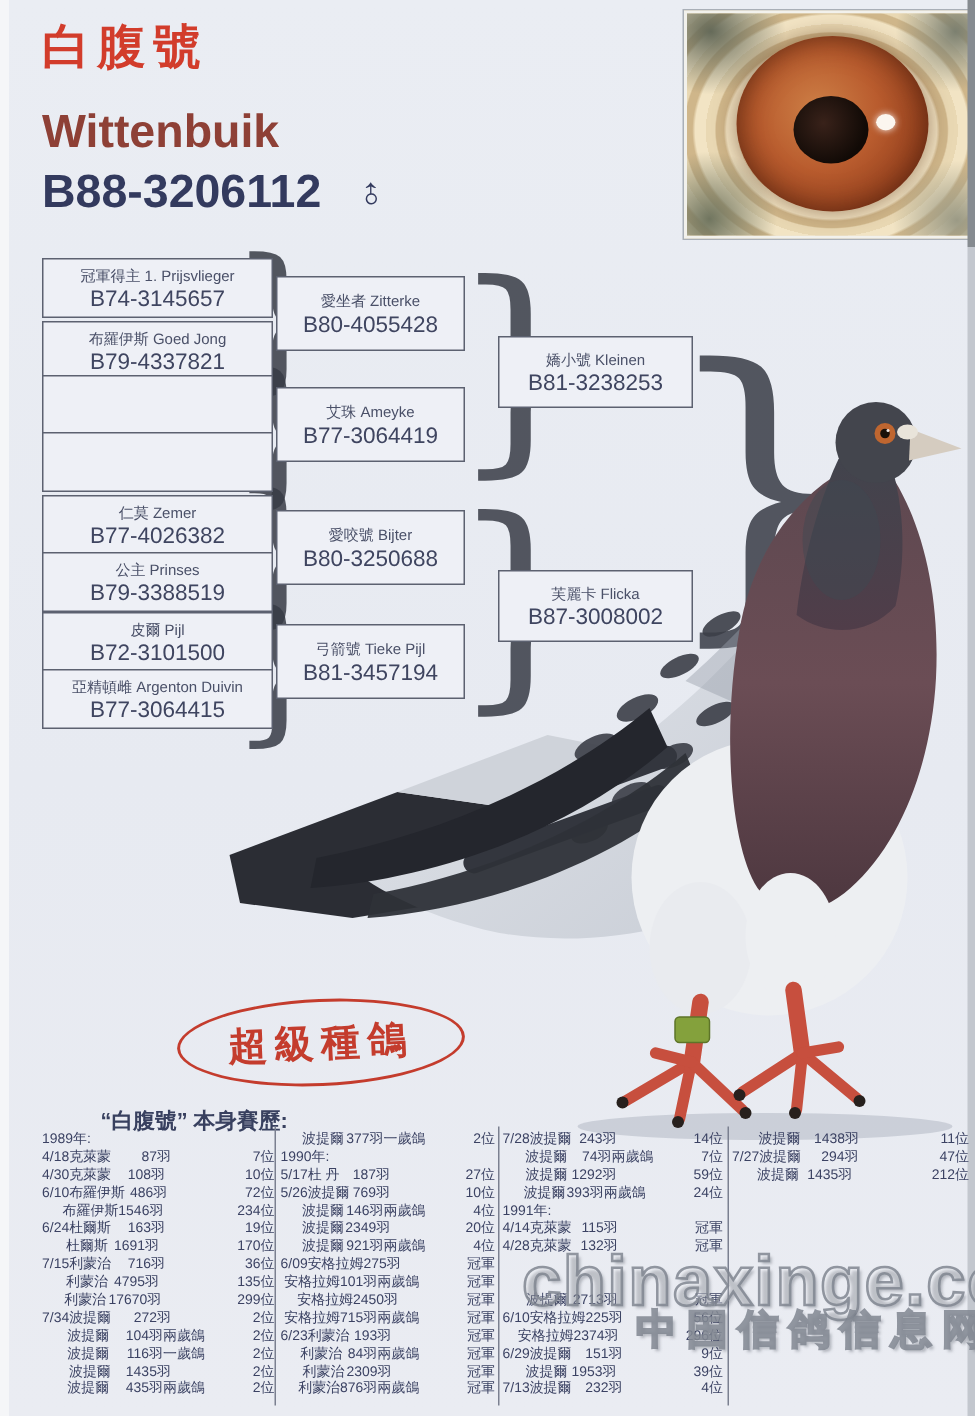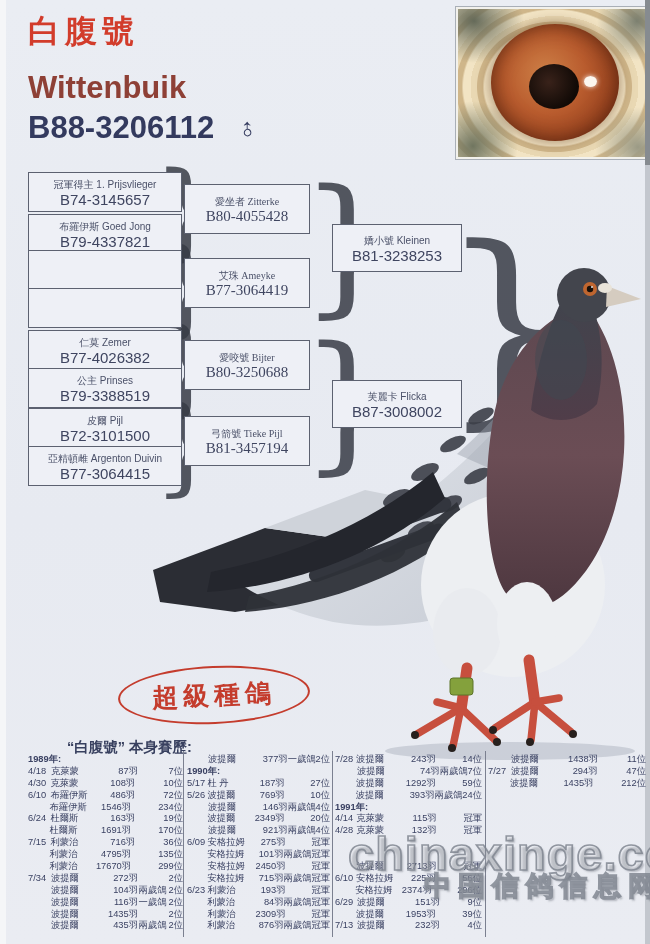--- a/index.html
+++ b/index.html
@@ -29,42 +29,42 @@
         background:radial-gradient(circle at 42% 42%,#cd7f46 0%,#b95c2e 40%,#99431f 72%,#7a3218 100%);
         box-shadow:0 0 14px rgba(90,50,20,.55), inset 0 0 20px rgba(55,22,8,.65);}
   .pupil{position:absolute;left:38px;top:40px;width:50px;height:45px;border-radius:50%;
         background:radial-gradient(circle at 40% 40%,#39221a,#110a06 70%);}
   .hl{position:absolute;left:93px;top:52px;width:13px;height:11px;border-radius:50%;
         background:rgba(255,255,250,.95);box-shadow:0 0 5px rgba(255,255,255,.9);}
   
   .pbox{position:absolute;border:1px solid #5c6170;background:#eef0f6;
         display:flex;flex-direction:column;justify-content:center;text-align:center;z-index:2;}
   .g1{left:28px;width:152px;height:38px;}
-  .g2{left:184px;width:124px;height:48px;font-family:Liberation Serif, serif;}
+  .g2{left:184px;width:124px;height:48px;}
   .g3{left:332px;width:128px;height:46px;}
   .pname{font-size:10px;color:#4a5068;line-height:14px;white-space:nowrap;overflow:hidden;}
   .pring{font-size:15px;color:#3f4560;line-height:15px;white-space:nowrap;}
   .brace{position:absolute;display:flex;align-items:center;color:#383c46;opacity:.85;
         font-family:"DejaVu Serif",serif;line-height:1;z-index:1;}
   
   .pigeon{position:absolute;left:115px;top:240px;width:535px;height:525px;z-index:3;}
   
   .stamp{position:absolute;left:118px;top:666px;width:188px;height:54px;border:2.5px solid #c43c2d;
         border-radius:50%;display:flex;align-items:center;justify-content:center;
         transform:rotate(-2.5deg);z-index:6;}
   .stamp span{font-size:26px;font-weight:700;color:#c43c2d;letter-spacing:5px;white-space:nowrap;}
   
   .res-title{position:absolute;left:26px;top:738px;font-size:14.5px;font-weight:700;color:#38405f;z-index:4;margin-left:41px;}
   .rcol{position:absolute;top:754px;z-index:4;}
   .rc1{left:28px;width:155px;} .rc2{left:187px;width:143px;}
   .rc3{left:335px;width:147px;} .rc4{left:488px;width:158px;}
   .rrow{display:flex;height:11.9px;line-height:11.9px;font-size:9.3px;color:#3b4263;white-space:nowrap;}
-  .yrow{display:block;font-weight:700;}
+  .yrow{display:block;font-weight:400;}
   .rd{width:23px;} .rr{width:46px;overflow:visible;} .rn{width:41px;text-align:right;}
-  .rc{width:29px;text-align:center;} .rp{margin-left:auto;text-align:center;}
+  .rc{width:29px;text-align:center;} .rp{margin-left:auto;text-align:center;padding-left:32px;}
   .vdiv{position:absolute;top:751px;height:186px;width:1px;background:#7b8090;z-index:4;}
   
   .wm{position:absolute;z-index:50;font-weight:700;color:rgba(255,255,255,.16);
         -webkit-text-stroke:1.7px rgba(128,134,144,.85);
         text-shadow:2px 2px 2px rgba(75,80,92,.35);white-space:nowrap;}
   .wm1{left:348px;top:826px;font-size:47px;letter-spacing:1px;}
   .wm2{left:424px;top:868px;font-size:27px;letter-spacing:7px;-webkit-text-stroke:1.4px rgba(128,134,144,.85);}
 </style>
 </head>
 <body>

